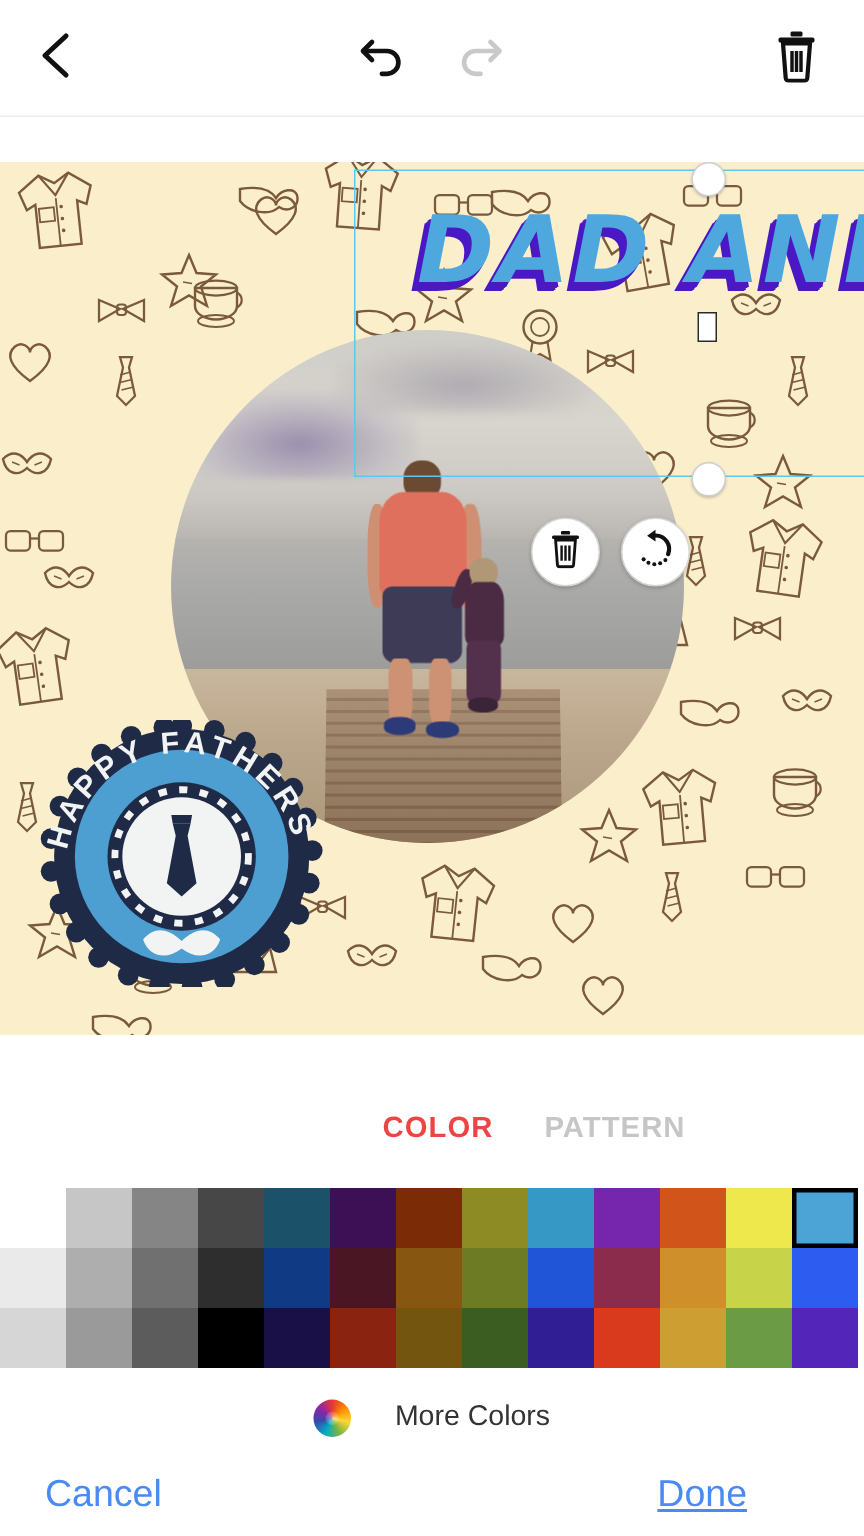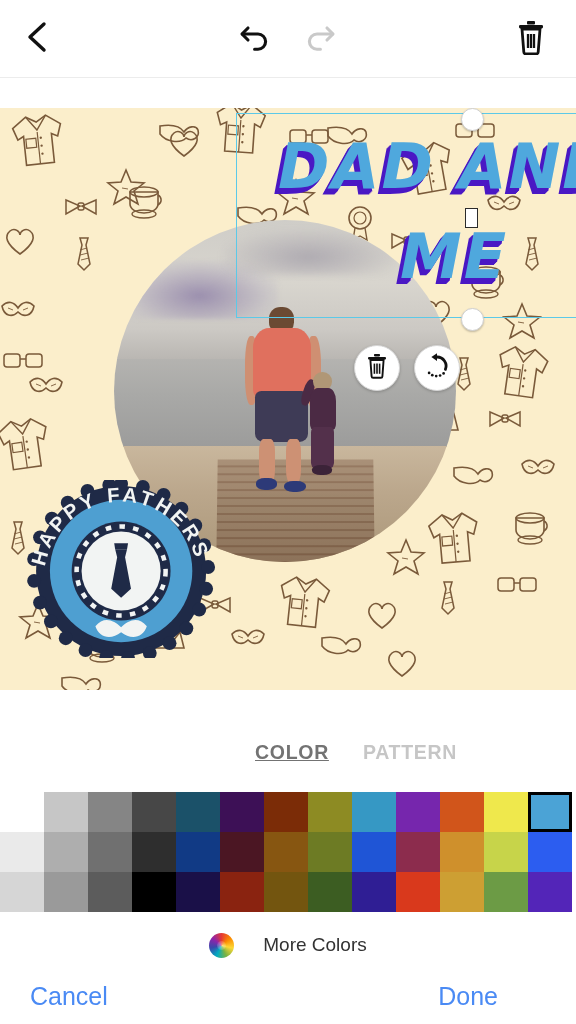--- a/index.html
+++ b/index.html
@@ -164,21 +164,21 @@
   }
   .tabs {
     position:absolute; left:0; top:42px; width:576px; height:40px;
     display:flex; align-items:center; padding-left:255px;
     overflow:hidden;
   }
   .tab {
     font-size:19.5px; font-weight:bold; letter-spacing:.7px;
     margin-right:34px; white-space:nowrap; cursor:pointer;
   }
-  .tab.active   { color:#737373;text-decoration:underline; }
+  .tab.active   { color:#ef4444; }
   .tab.inactive { color:#272727; }
   .tab.dim      { color:#c6c6c6; }
 
   
   .swatch-grid {
     position:absolute; left:0; top:102px; width:576px; height:128px;
     overflow:hidden;
   }
   .swatch-row { display:flex; height:40px; }
   .swatch {
@@ -208,21 +208,21 @@
   }
 
   
   .footer {
     position:absolute; left:0; top:292px; width:532px; height:42px;
   }
   .footer-btn {
     position:absolute; top:0; font-size:25px; color:#4a8af4; cursor:pointer;
   }
   #btn-cancel { left:30px; }
-  #btn-done   { right:34px; }
+  #btn-done   { right:34px;text-decoration:underline; }
 </style>
 </head>
 <body>
 
 <div id="app">
 
   <div class="topbar">
     <div class="tb-btn" id="btn-back">
       <span>
         <svg width="28" height="34" viewBox="0 0 28 34">
@@ -461,21 +461,20 @@
           </g>
         </g>
 
         <text font-family="Liberation Sans, sans-serif" font-size="20.5" font-weight="bold" fill="#f2f4f3" letter-spacing="3.4">
           <textPath href="#arcpath" startOffset="5%">HAPPY FATHERS DAY</textPath>
         </text>
       </svg>
     </div>
 
     <div class="art-text" id="art-line-1">DAD AND</div>
-    <div class="art-text" id="art-line-2">ME</div>
 
     <div class="sel-box">
       <div class="handle-circle" id="handle-tl"></div>
       <div class="handle-rect"></div>
       <div class="handle-circle" id="handle-bl"></div>
     </div>
 
     <div class="float-btn" id="obj-delete">
       <span>
         <svg width="22" height="26" viewBox="0 0 22 26">

